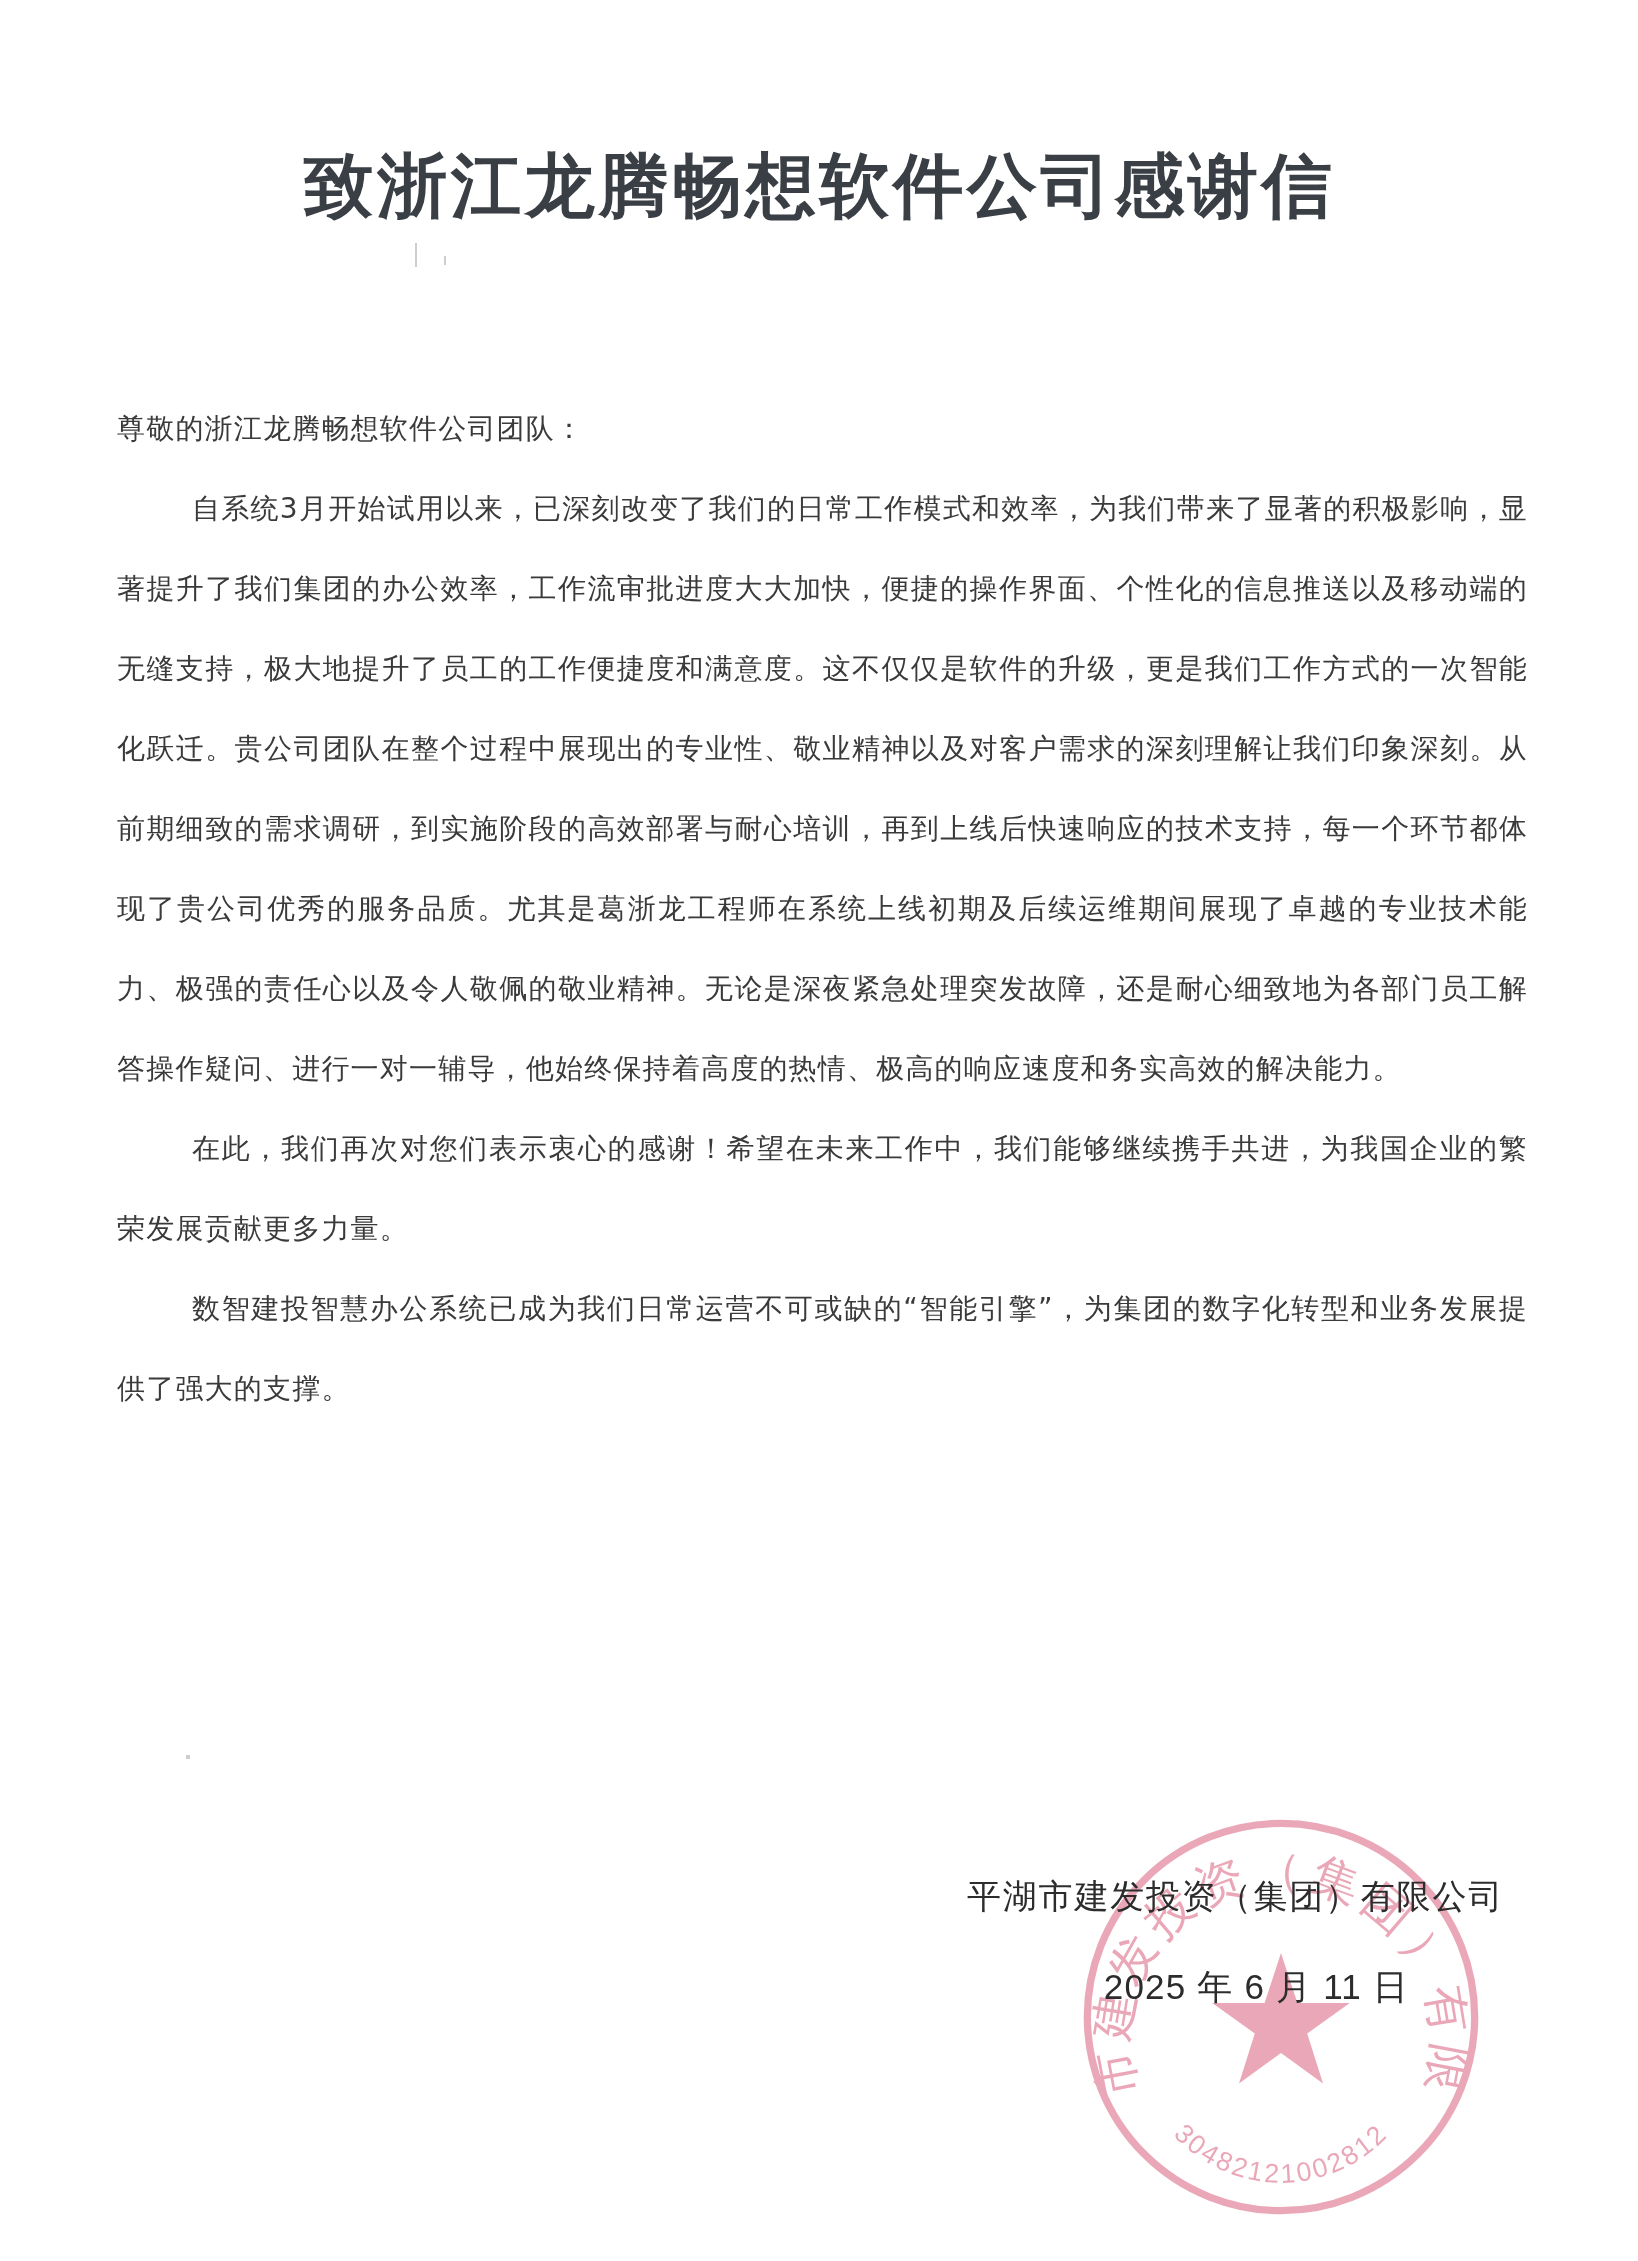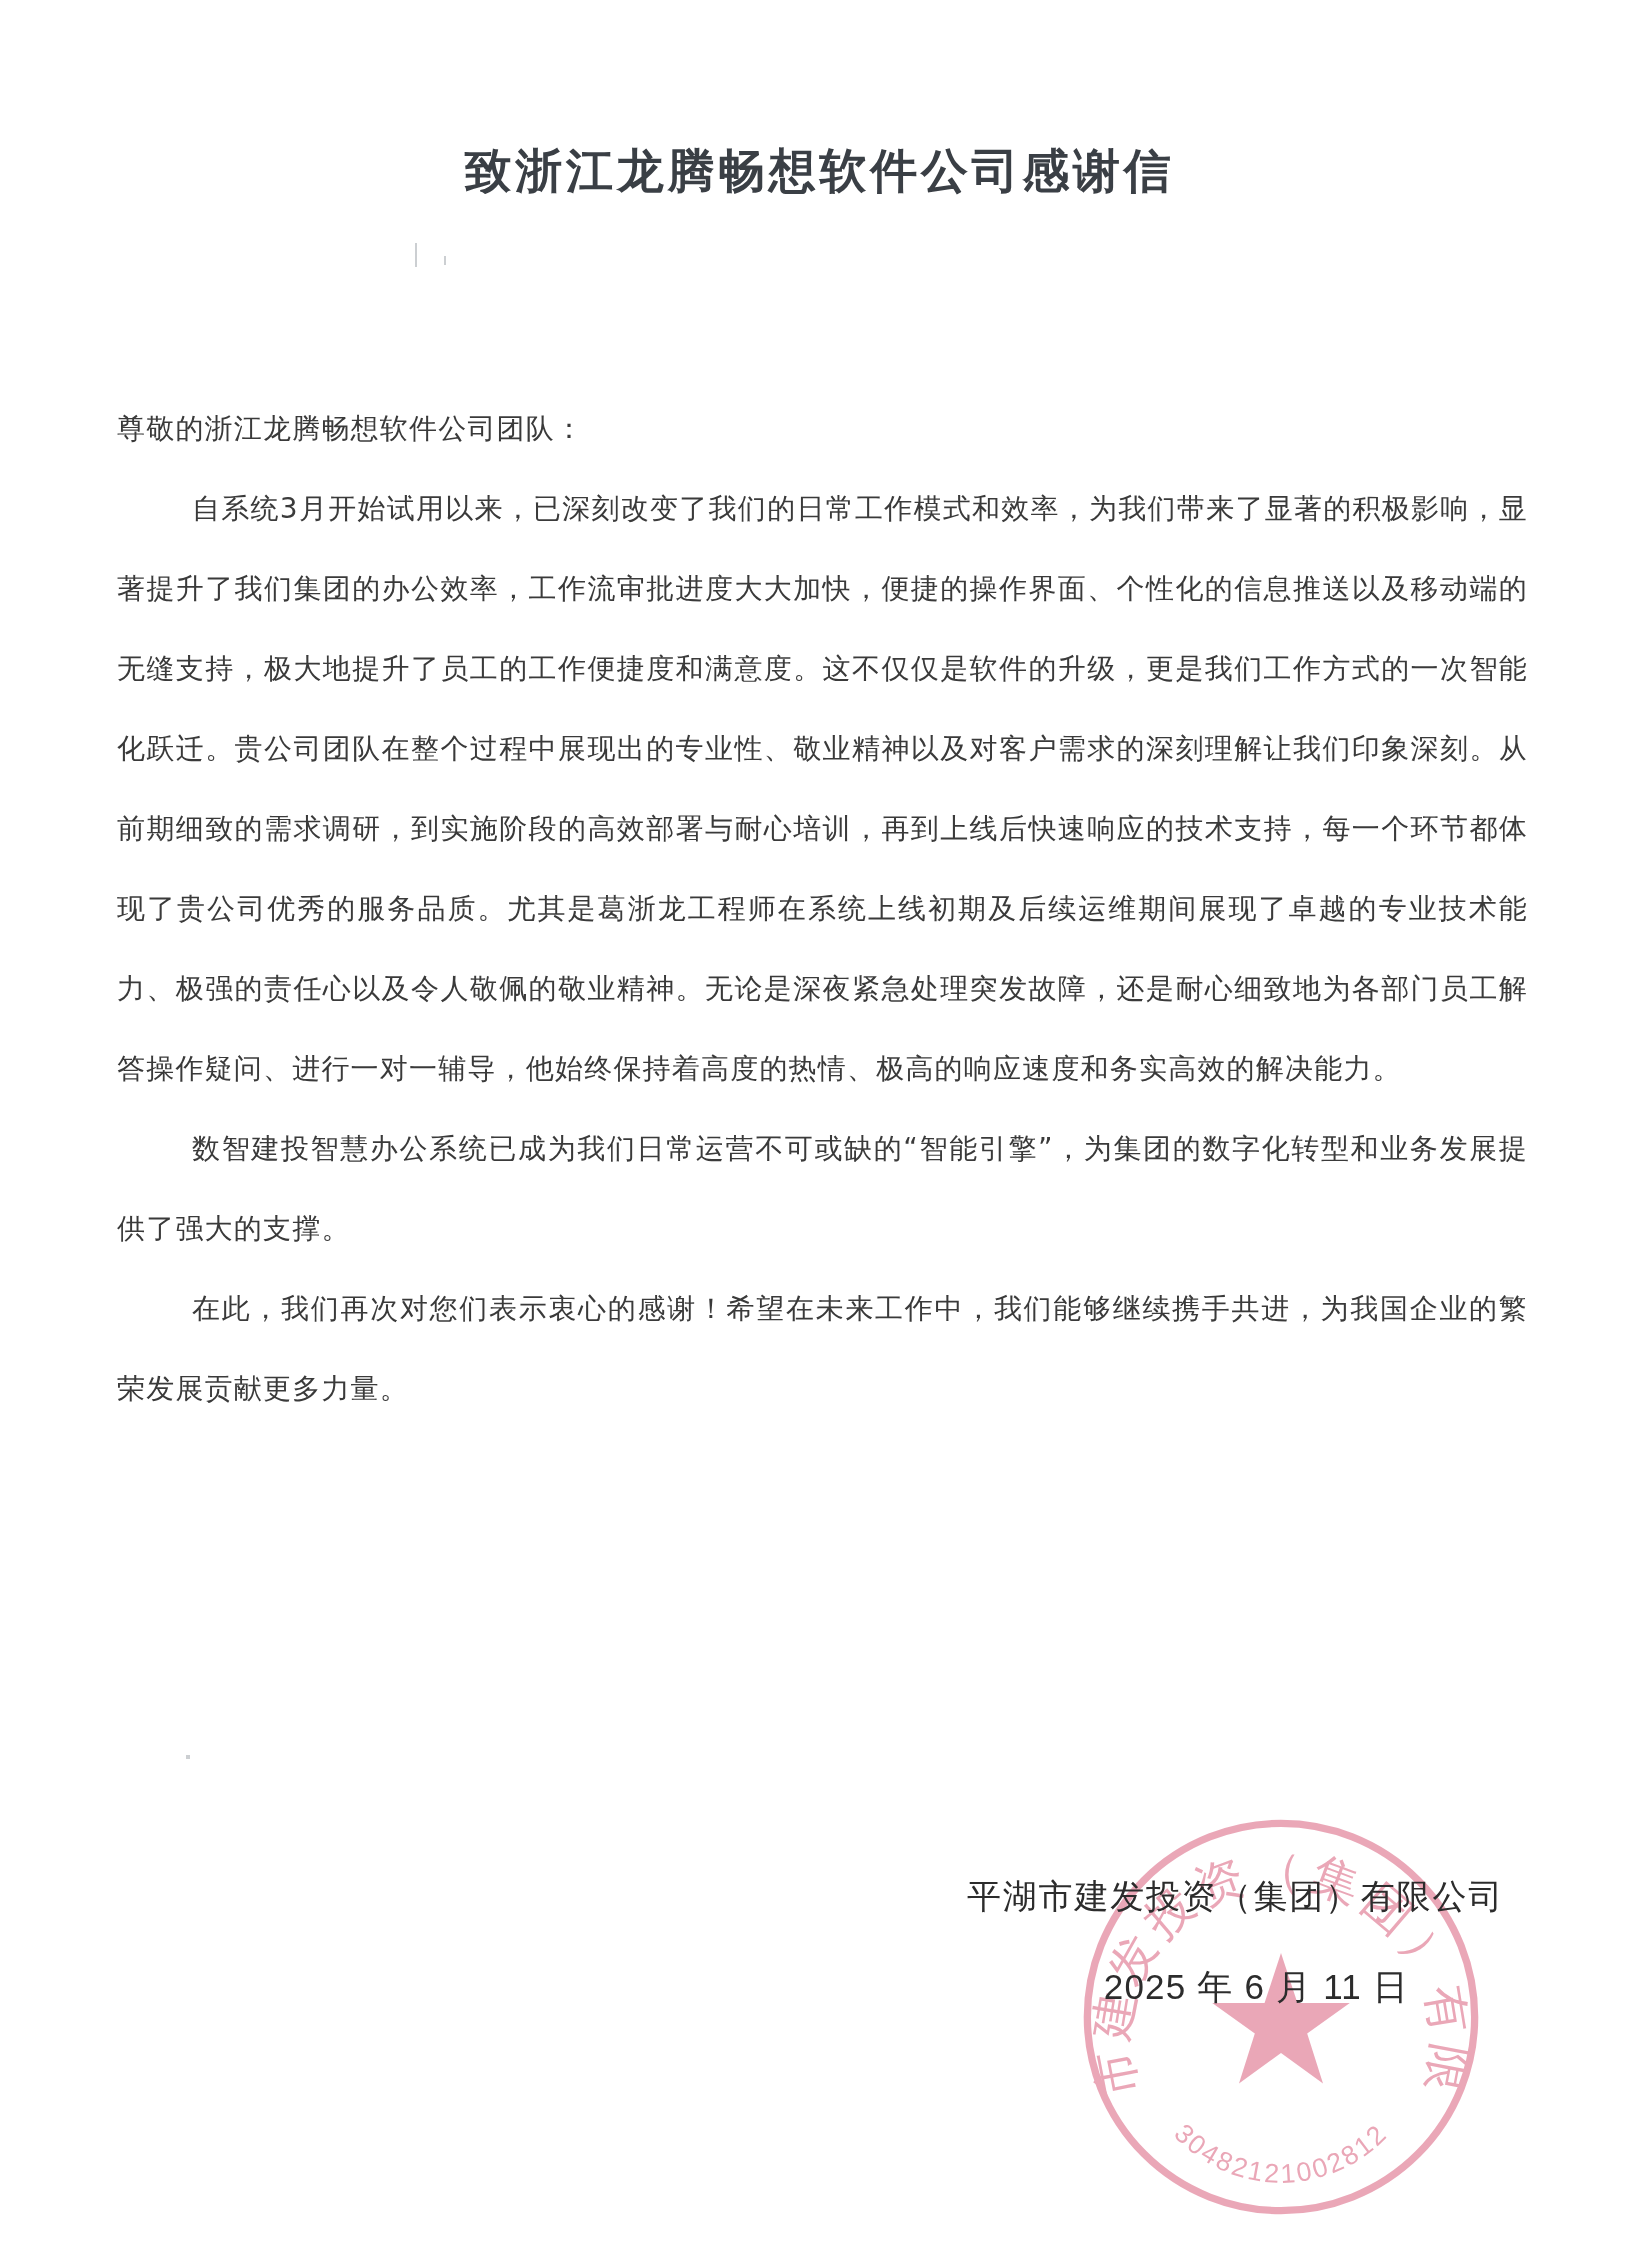--- a/index.html
+++ b/index.html
@@ -1,19 +1,19 @@
 <!DOCTYPE html>
 <html style="font-size:9.7px"><head>
 <meta charset="utf-8">
 <style>
   html, body { margin: 0; padding: 0; background: #ffffff; }
   body { width: 1639px; height: 2261px; position: relative; overflow: hidden;
          font-family: "DejaVu Sans", "Liberation Sans", sans-serif; color: #3b3b3b; }
   .title { position: absolute; left: 0; width: 1639px; top: 140px; text-align: center;
-           font-size: 47px; font-weight: bold; color: #3a3f45; letter-spacing: 3.7px;
+           font-size: 70px; font-weight: bold; color: #3a3f45; letter-spacing: 3.7px;
            font-family: "DejaVu Sans", sans-serif; }
   .body-text { position: absolute; left: 117px; width: 1411px; top: 389px;
                font-size: 28px; line-height: 80px; color: #3a3a3a;
                text-align: justify; letter-spacing: 1.2px; }
   .body-text p { margin: 0; }
   .salutation { margin-bottom: 0; }
   .indent { text-indent: 75px; }
   .para + .para { margin-top: 0; }
   .signature { position: absolute; right: 135px; top: 1874px; font-size: 34px;
                color: #2c2c2c; letter-spacing: 1.8px; text-align: right; }
@@ -27,22 +27,22 @@
 </head>
 <body>
 
 <div>
 
   <div class="title">致浙江龙腾畅想软件公司感谢信</div>
 
   <div class="body-text">
     <p class="salutation">尊敬的浙江龙腾畅想软件公司团队：</p>
     <p class="para indent">自系统3月开始试用以来，已深刻改变了我们的日常工作模式和效率，为我们带来了显著的积极影响，显著提升了我们集团的办公效率，工作流审批进度大大加快，便捷的操作界面、个性化的信息推送以及移动端的无缝支持，极大地提升了员工的工作便捷度和满意度。这不仅仅是软件的升级，更是我们工作方式的一次智能化跃迁。贵公司团队在整个过程中展现出的专业性、敬业精神以及对客户需求的深刻理解让我们印象深刻。从前期细致的需求调研，到实施阶段的高效部署与耐心培训，再到上线后快速响应的技术支持，每一个环节都体现了贵公司优秀的服务品质。尤其是葛浙龙工程师在系统上线初期及后续运维期间展现了卓越的专业技术能力、极强的责任心以及令人敬佩的敬业精神。无论是深夜紧急处理突发故障，还是耐心细致地为各部门员工解答操作疑问、进行一对一辅导，他始终保持着高度的热情、极高的响应速度和务实高效的解决能力。</p>
+    <p class="para indent">在此，我们再次对您们表示衷心的感谢！希望在未来工作中，我们能够继续携手共进，为我国企业的繁荣发展贡献更多力量。</p>
     <p class="para indent">数智建投智慧办公系统已成为我们日常运营不可或缺的“智能引擎”，为集团的数字化转型和业务发展提供了强大的支撑。</p>
-    <p class="para indent">在此，我们再次对您们表示衷心的感谢！希望在未来工作中，我们能够继续携手共进，为我国企业的繁荣发展贡献更多力量。</p>
   </div>
 
   <svg class="stamp" viewBox="0 0 670 670">
     <defs>
       <path id="sealArc" d="M 105 470 A 250 250 0 1 1 565 470"></path>
       <path id="sealBottomArc" d="M 150 520 A 240 240 0 0 0 520 520"></path>
     </defs>
     <circle cx="335" cy="335" r="318" fill="none" stroke="#d9607e" stroke-width="12"></circle>
     <text font-size="78" fill="#d9607e" font-family="DejaVu Sans, sans-serif" letter-spacing="10">
       <textPath href="#sealArc" startOffset="50%" text-anchor="middle">平湖市建发投资（集团）有限公司</textPath>

